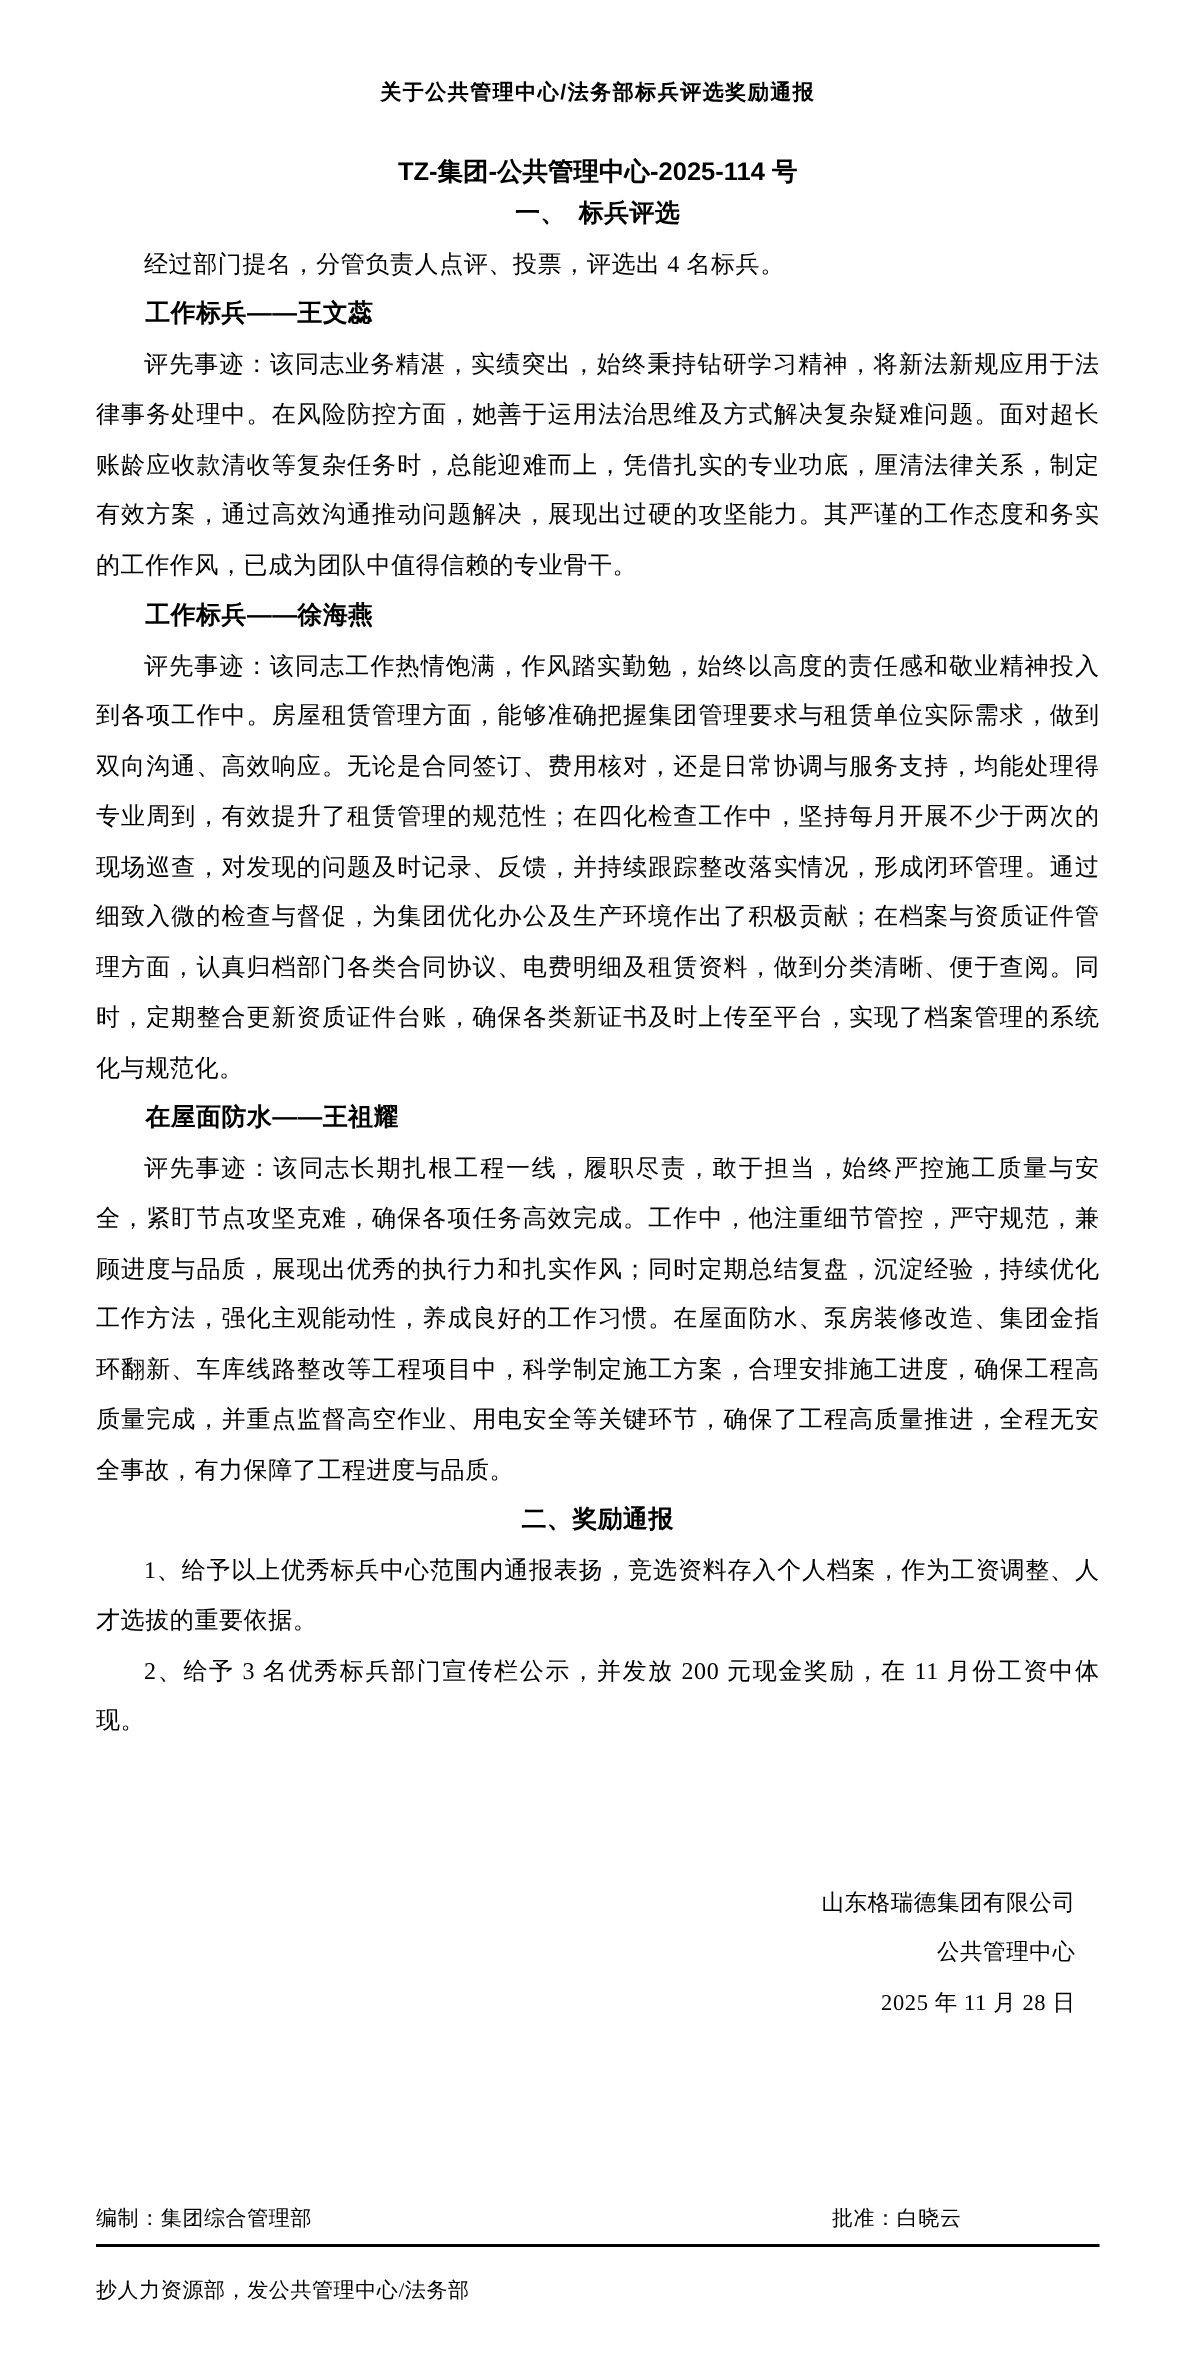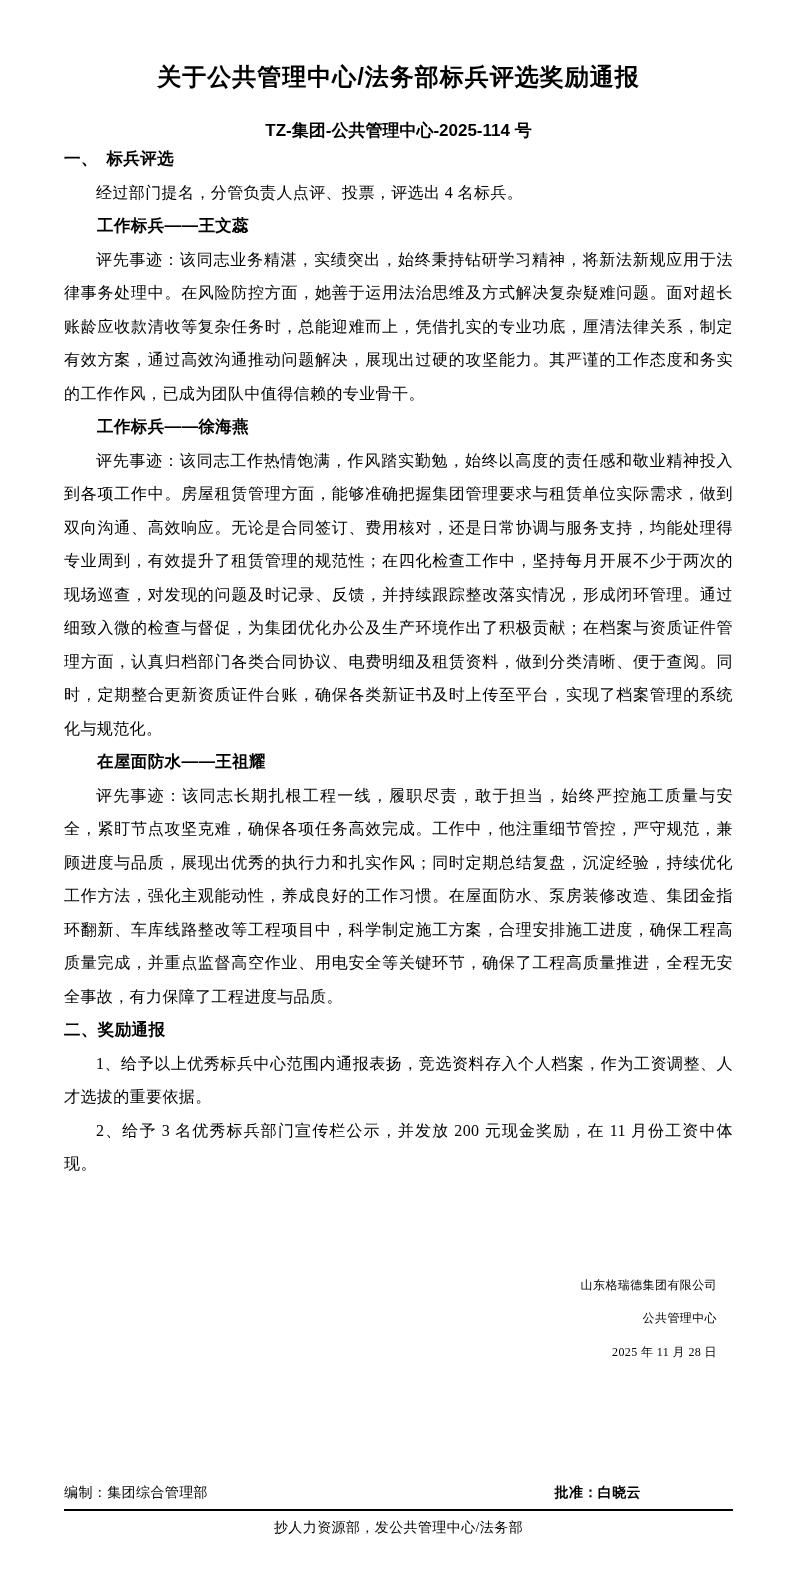--- a/index.html
+++ b/index.html
@@ -15,23 +15,23 @@
     background: #ffffff;
     color: #000000;
     box-sizing: border-box;
     padding: 38px 60px 44px 64px;
     display: flex;
     flex-direction: column;
     font-family: "Liberation Serif", "DejaVu Serif", serif;
     overflow: hidden;
   }
   .doc-title {
-    margin: 24px 0 0 0;
+    margin: 8px 0 0 0;
     font-family: "Liberation Sans", "DejaVu Sans", sans-serif;
-    font-size: 24px;
+    font-size: 14px;
     line-height: 30px;
     font-weight: bold;
     text-align: center;
     letter-spacing: 1px;
   }
   .doc-number {
     margin-top: 28px;
     font-family: "Liberation Sans", "DejaVu Sans", sans-serif;
     font-size: 17px;
     line-height: 22px;
@@ -47,56 +47,56 @@
     text-indent: 2em;
   }
   .first-para { margin-top: 9px; }
   .sec-heading {
     margin: 0;
     font-family: "Liberation Sans", "DejaVu Sans", sans-serif;
     font-size: 16.5px;
     line-height: 33.5px;
     font-weight: bold;
     letter-spacing: 0.4px;
+    text-align: center;
   }
   .sub-heading {
     margin: 0;
     font-family: "Liberation Sans", "DejaVu Sans", sans-serif;
     font-size: 16.5px;
     line-height: 33.5px;
     font-weight: bold;
     letter-spacing: 0.4px;
     text-indent: 2em;
   }
   .signature-block {
     margin-top: 88px;
     text-align: right;
     padding-right: 16px;
-    font-size: 12px;
+    font-size: 15px;
     line-height: 33.5px;
     letter-spacing: 0.4px;
   }
   .doc-footer {
     margin-top: auto;
     font-size: 14px;
     letter-spacing: 0.4px;
   }
   .footer-row {
     display: flex;
     justify-content: space-between;
     align-items: flex-end;
     line-height: 22px;
     padding-bottom: 5px;
     border-bottom: 2px solid #000000;
   }
-  .footer-approve { padding-right: 92px; font-weight: bold; }
+  .footer-approve { padding-right: 92px; }
   .footer-cc {
-    margin-top: 6px;
+    margin-top: 19px;
     line-height: 22px;
-    text-align: center;
   }
 </style>
 </head>
 <body>
 
 <div class="page">
 
   <h1 class="doc-title">关于公共管理中心/法务部标兵评选奖励通报</h1>
 
   <div class="doc-number">TZ-集团-公共管理中心-2025-114 号</div>

